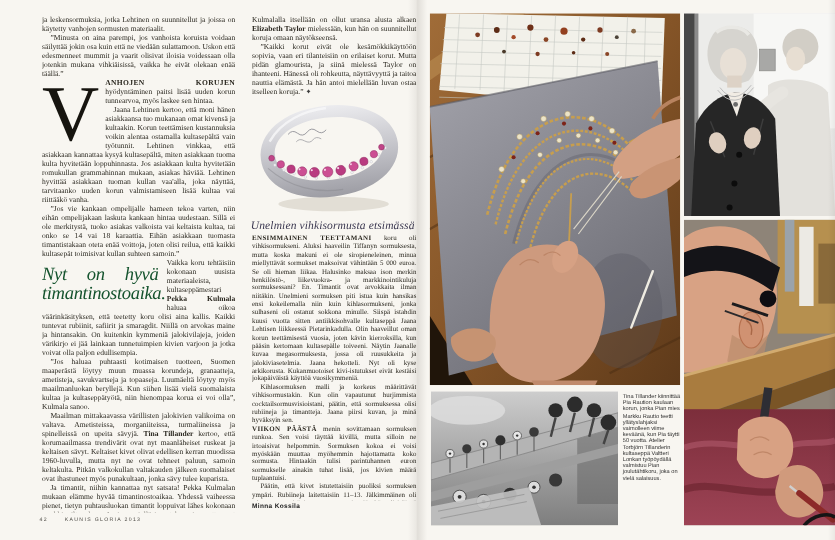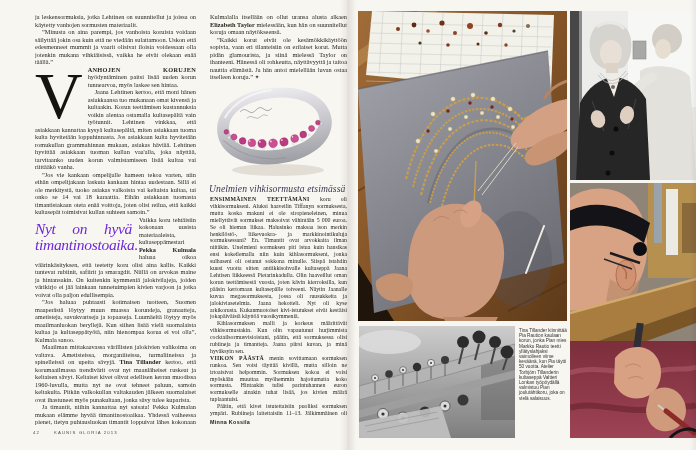--- a/index.html
+++ b/index.html
@@ -13,21 +13,21 @@
   .bodycol p{margin:0;}
   .ind{text-indent:7px;}
   .lead{font-weight:bold;letter-spacing:.3px;}
   .dropcap{
     float:left;font-size:66px;line-height:54px;padding:3px 5px 0 0;
     font-family:"Liberation Serif",serif;color:#16140f;
   }
   .pullquote{
     float:left;width:97px;margin:5px 7px 3px 0;
     font-style:italic;font-size:15.5px;line-height:16px;
-    color:#6d28d9;letter-spacing:-.3px;
+    color:#14532d;letter-spacing:-.3px;
   }
   .story-head{
     position:absolute;left:209px;top:183px;width:140px;
     font-style:italic;font-size:9.6px;color:#3a3750;white-space:nowrap;
     letter-spacing:.1px;
   }
   .storycol{position:absolute;left:210px;top:196px;width:137px;height:221px;overflow:hidden;
     text-align:justify;font-size:5.8px;line-height:6.9px;color:#2a271f;}
   .storycol p{margin:0;}
   .byline{

